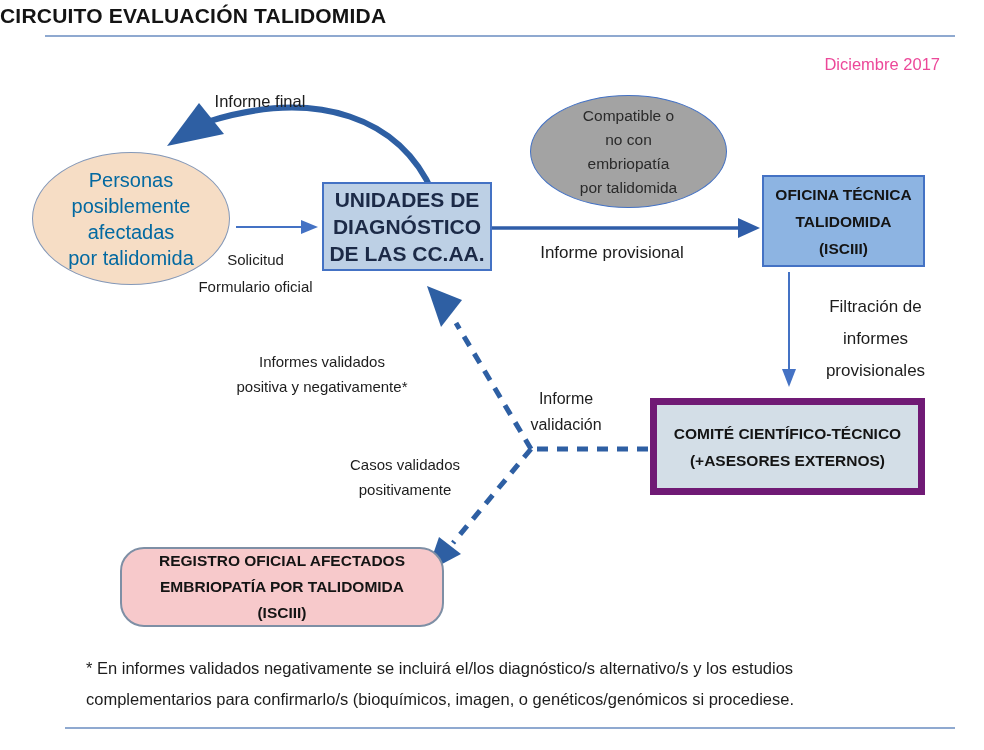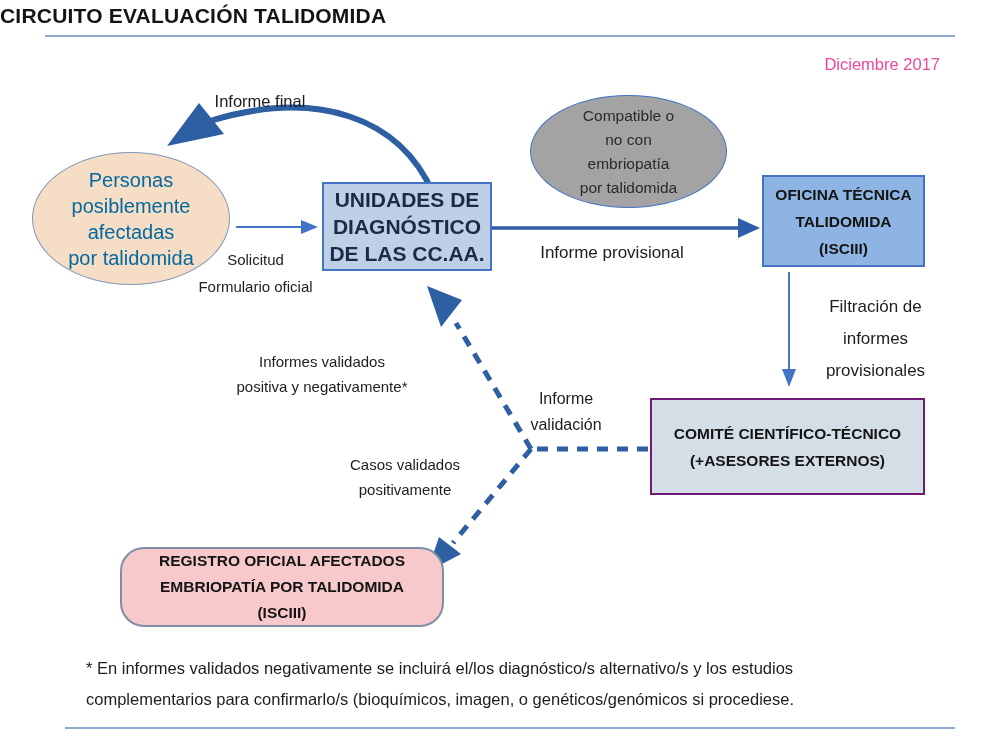--- a/index.html
+++ b/index.html
@@ -40,21 +40,21 @@
     background:#bdd0e5;border:2px solid #4472c4;
     font-size:21px;line-height:27px;color:#1c2a47;
   }
   .bx-oficina{
     left:762px;top:175px;width:163px;height:92px;
     background:#8db4e2;border:2px solid #4472c4;
     font-size:15.5px;line-height:27px;color:#141414;
   }
   .bx-comite{
     left:650px;top:398px;width:275px;height:97px;
-    background:#d3dee7;border:2px solid #701a75;
+    background:#d3dee7;border:7px solid #701a75;
     font-size:15.5px;line-height:27px;color:#141414;
   }
   .bx-registro{
     left:120px;top:547px;width:324px;height:80px;border-radius:24px;
     background:#f7c9cb;border:2px solid #7e8fa5;
     font-size:15.5px;line-height:26px;color:#141414;
   }
   .lbl{font-size:15px;line-height:25px;color:#1d1d1d;text-align:center;}
   .lbl-informe-final{left:195px;top:89px;width:130px;font-size:16.5px;}
   .lbl-solicitud{left:168px;top:246px;width:175px;line-height:27px;}

